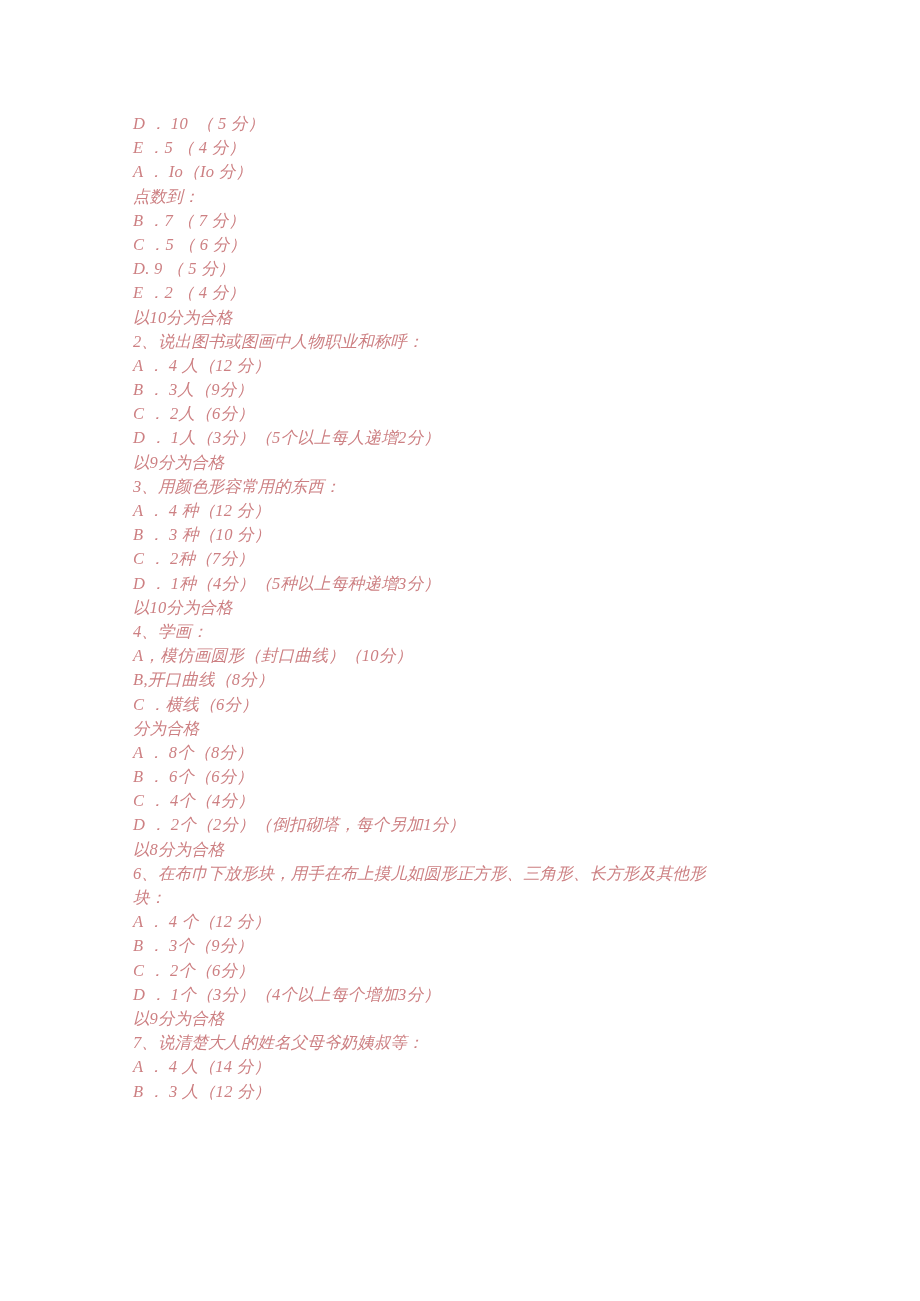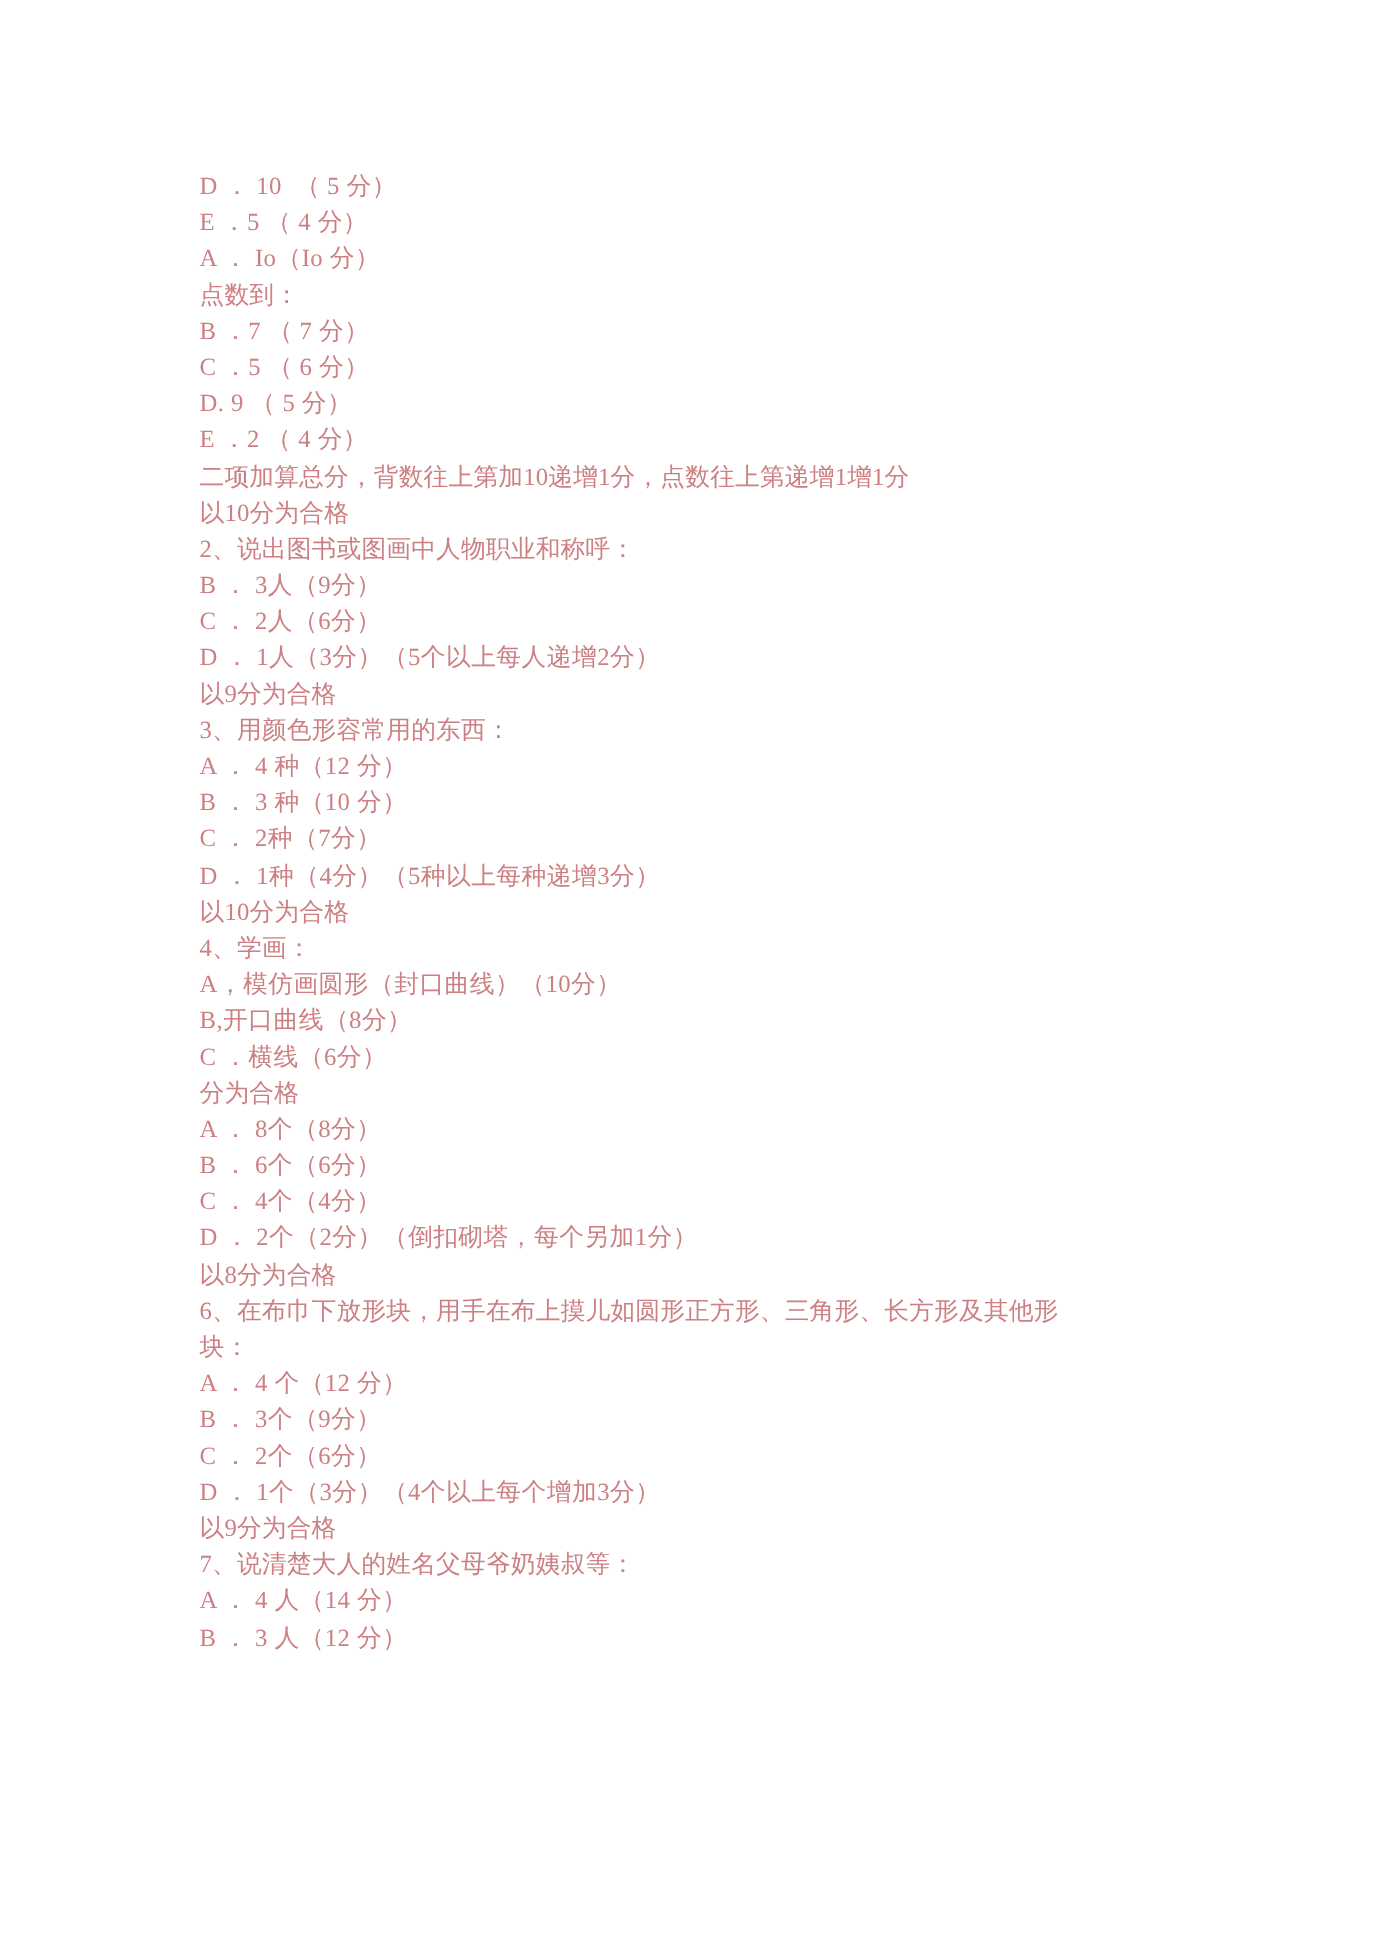--- a/index.html
+++ b/index.html
@@ -23,20 +23,21 @@
     width: 920px;
     height: 1301px;
     background: #ffffff;
   }
 
   #doc-body {
     position: absolute;
     left: 133px;
     top: 112px;
     width: 700px;
+    font-style: italic;
   }
 
   .line {
     color: #cd8083;
     font-size: 16.5px;
     line-height: 24.2px;
     height: 24.2px;
     white-space: pre;
     letter-spacing: 0.1px;
     -webkit-font-smoothing: antialiased;
@@ -58,23 +59,23 @@
 <div id="page" style="color: rgb(205, 128, 131); background: rgb(255, 255, 255);">
   <div id="doc-body">
       <div class="line opt">D ． 10  （ 5 分）</div>
       <div class="line opt">E ．5 （ 4 分）</div>
       <div class="line opt">A ． Io（Io 分）</div>
       <div class="line cjk">点数到：</div>
       <div class="line opt">B ．7 （ 7 分）</div>
       <div class="line opt">C ．5 （ 6 分）</div>
       <div class="line opt">D. 9 （ 5 分）</div>
       <div class="line opt">E ．2 （ 4 分）</div>
-      <div class="line cjk">二项加算总分，背数往上第加10递增1分，点数往上第递增1增1分</div>
       <div class="line cjk">以10分为合格</div>
       <div class="line cjk">2、说出图书或图画中人物职业和称呼：</div>
+      <div class="line opt">A ． 4 人（12 分）</div>
       <div class="line opt">B ． 3人（9分）</div>
       <div class="line opt">C ． 2人（6分）</div>
       <div class="line opt">D ． 1人（3分）（5个以上每人递增2分）</div>
       <div class="line cjk">以9分为合格</div>
       <div class="line cjk">3、用颜色形容常用的东西：</div>
       <div class="line opt">A ． 4 种（12 分）</div>
       <div class="line opt">B ． 3 种（10 分）</div>
       <div class="line opt">C ． 2种（7分）</div>
       <div class="line opt">D ． 1种（4分）（5种以上每种递增3分）</div>
       <div class="line cjk">以10分为合格</div>

